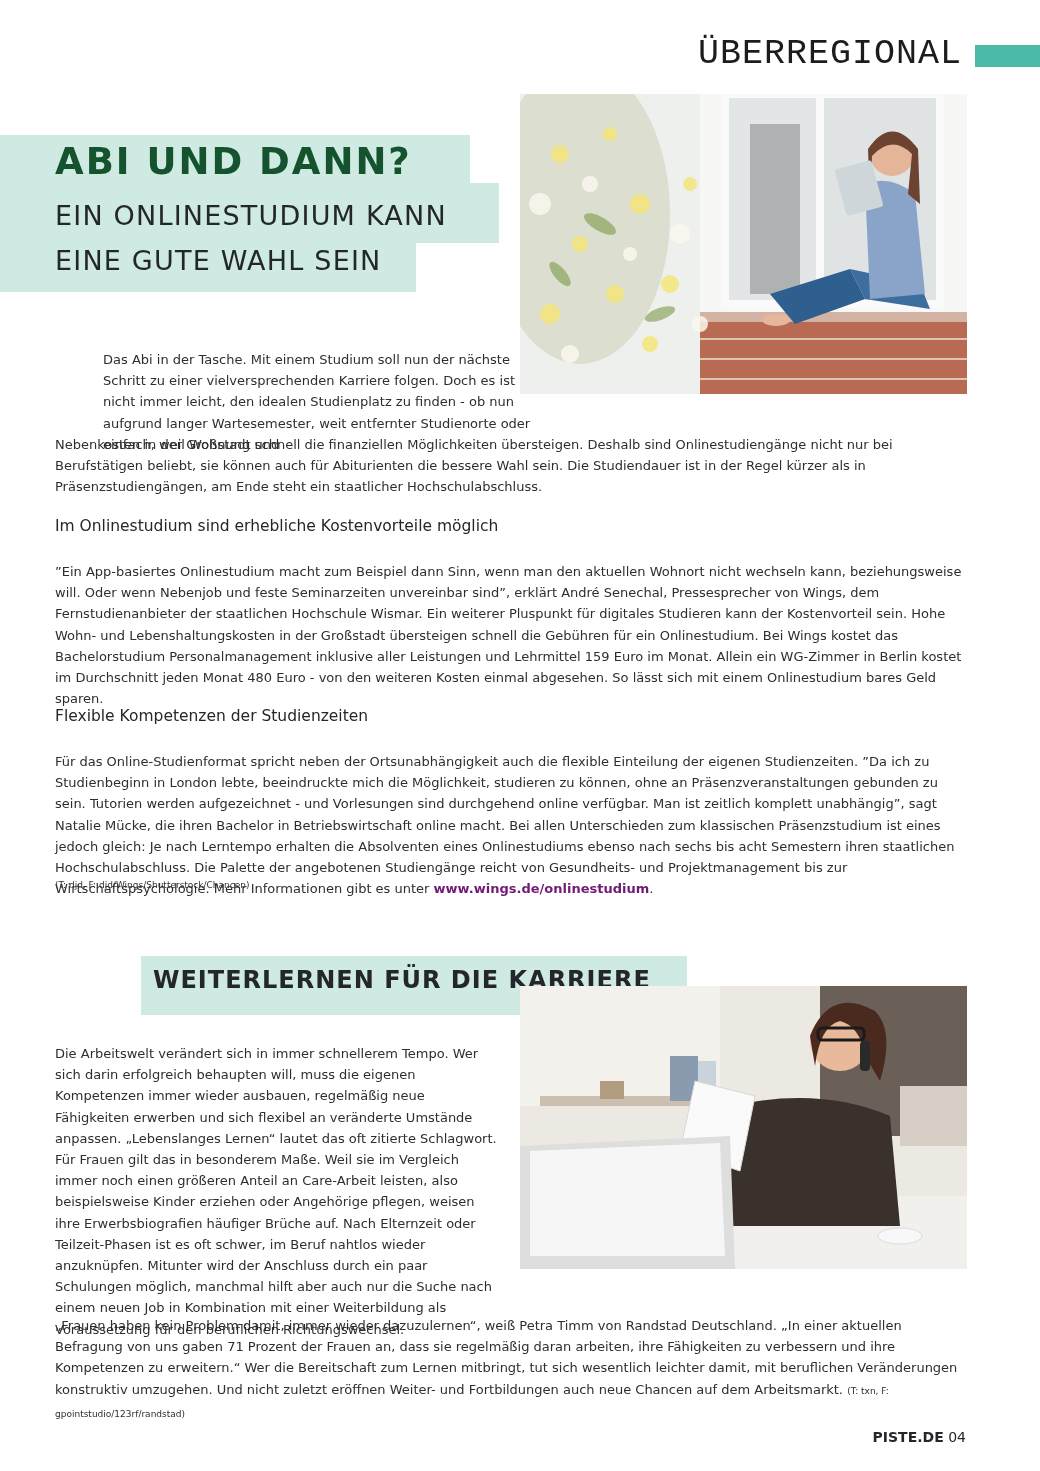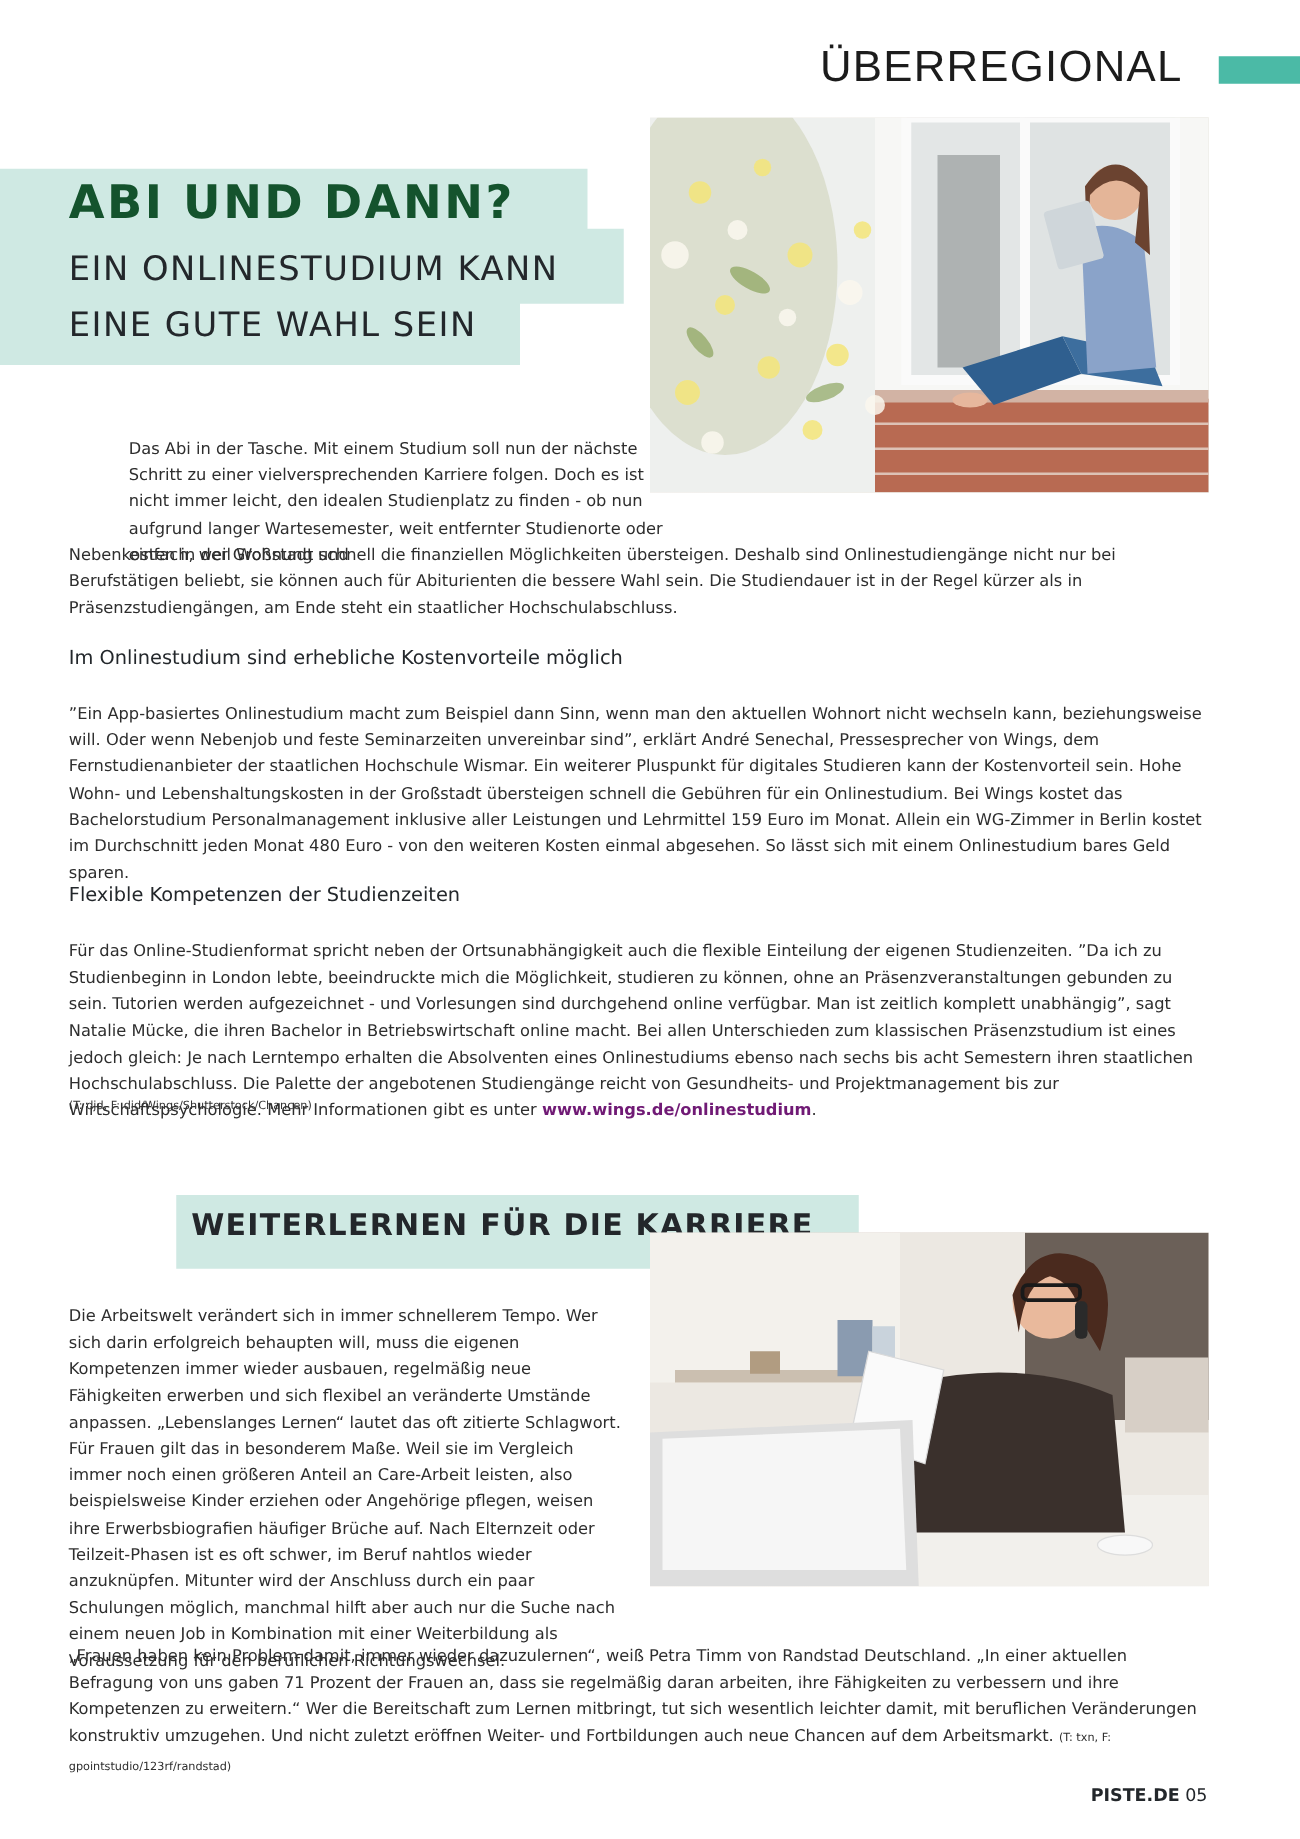--- a/index.html
+++ b/index.html
@@ -1,20 +1,20 @@
 <!DOCTYPE html>
 <html><head>
 <meta charset="utf-8">
 <style>
   * { box-sizing: border-box; margin: 0; padding: 0; }
   html, body { width: 1040px; height: 1471px; background: #ffffff; overflow: hidden; }
   body { position: relative; font-family: "DejaVu Sans", sans-serif; color: #2a2a2a; }
 
-  .section-label { position: absolute; top: 34px; left: 640px; width: 322px; text-align: center;
-    font-family: Liberation Sans, sans-serif; font-size: 35px; letter-spacing: 1px; color: #1c1c1c; }
+  .section-label { position: absolute; top: 34px; left: 640px; width: 322px; text-align: right;
+    font-family: Liberation Mono, monospace; font-size: 35px; letter-spacing: 1px; color: #1c1c1c; }
   .section-bar { position: absolute; top: 45px; left: 975px; width: 65px; height: 22px; background: #4bbaa6; }
 
   .title-box1 { position: absolute; left: 0; top: 135px; width: 470px; height: 50px; background: #cfe9e3; }
   .title-box2 { position: absolute; left: 0; top: 183px; width: 499px; height: 60px; background: #cfe9e3; }
   .title-box3 { position: absolute; left: 0; top: 241px; width: 416px; height: 51px; background: #cfe9e3; }
   .title-main { position: absolute; left: 55px; top: 140px; font-family: "DejaVu Sans", sans-serif; font-weight: bold;
     font-size: 37px; letter-spacing: 2px; color: #14532d; }
   .title-sub1, .title-sub2 { position: absolute; left: 55px; font-size: 27px; color: #23272b; letter-spacing: 1.2px; }
   .title-sub1 { top: 200px; }
   .title-sub2 { top: 245px; }
@@ -142,13 +142,13 @@
     <path d="M175 95 L235 110 L220 185 L160 165 Z" fill="#fafafa" stroke="#d9d9d9"></path>
     <path d="M0 160 L210 150 L215 283 L0 283 Z" fill="#dedede"></path>
     <path d="M10 165 L200 157 L205 270 L10 270 Z" fill="#f6f6f6"></path>
     <ellipse cx="380" cy="250" rx="22" ry="8" fill="#f8f8f8" stroke="#ddd"></ellipse>
   </svg>
 </div>
 
 <p class="body-text p4">Die Arbeitswelt verändert sich in immer schnellerem Tempo. Wer sich darin erfolgreich behaupten will, muss die eigenen Kompetenzen immer wieder ausbauen, regelmäßig neue Fähigkeiten erwerben und sich flexibel an veränderte Umstände anpassen. „Lebenslanges Lernen“ lautet das oft zitierte Schlagwort. Für Frauen gilt das in besonderem Maße. Weil sie im Vergleich immer noch einen größeren Anteil an Care-Arbeit leisten, also beispielsweise Kinder erziehen oder Angehörige pflegen, weisen ihre Erwerbsbiografien häufiger Brüche auf. Nach Elternzeit oder Teilzeit-Phasen ist es oft schwer, im Beruf nahtlos wieder anzuknüpfen. Mitunter wird der Anschluss durch ein paar Schulungen möglich, manchmal hilft aber auch nur die Suche nach einem neuen Job in Kombination mit einer Weiterbildung als Voraussetzung für den beruflichen Richtungswechsel.</p>
 <p class="body-text p5"><span>„Frauen haben kein Problem damit, immer wieder dazuzulernen“, weiß Petra Timm von Randstad Deutschland. „In einer aktuellen Befragung von uns gaben 71 Prozent der Frauen an, dass sie regelmäßig daran arbeiten, ihre Fähigkeiten zu verbessern und ihre Kompetenzen zu erweitern.“ Wer die Bereitschaft zum Lernen mitbringt, tut sich wesentlich leichter damit, mit beruflichen Veränderungen konstruktiv umzugehen. Und nicht zuletzt eröffnen Weiter- und Fortbildungen auch neue Chancen auf dem Arbeitsmarkt. </span><span class="credit-inline">(T: txn, F: gpointstudio/123rf/randstad)</span></p>
 
-<div class="footer"><b>PISTE.DE</b><span> 05</span></div>
+<div class="footer"><b>PISTE.DE</b><span> 04</span></div>
 
 </body></html>

